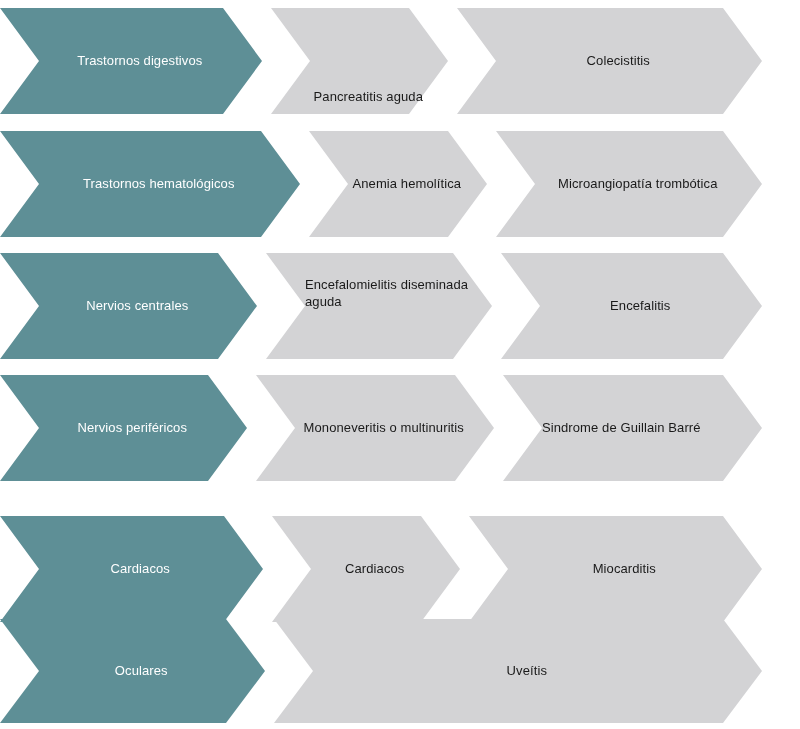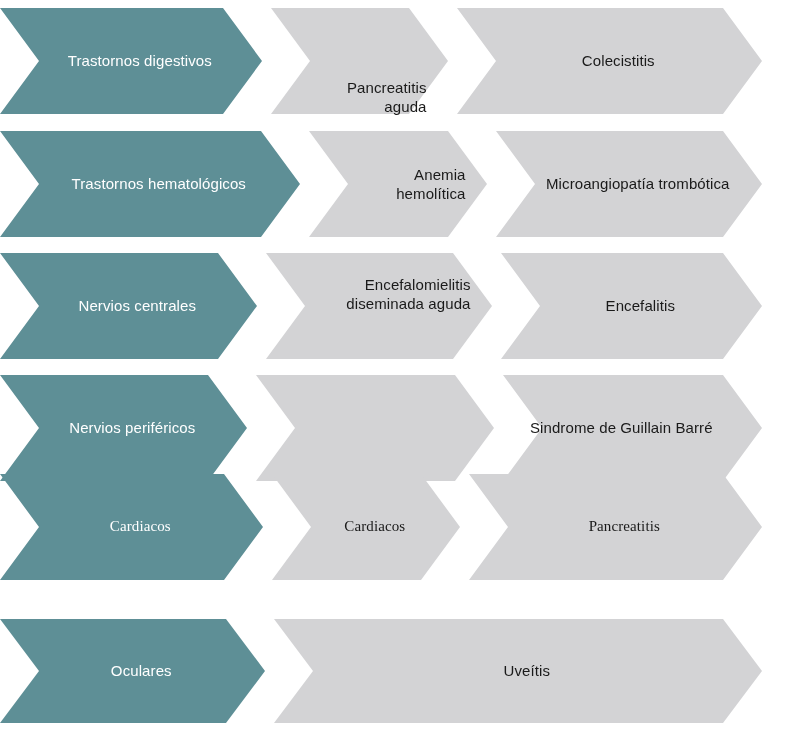--- a/index.html
+++ b/index.html
@@ -27,23 +27,23 @@
     display: block;
     position: absolute;
     top: 0;
     left: 0;
   }
   .seg-label {
     position: absolute;
     display: flex;
     align-items: center;
     justify-content: center;
-    text-align: right;
+    text-align: left;
     line-height: 1.28;
-    font-size: 15px;
+    font-size: 13px;
     letter-spacing: 0.1px;
     pointer-events: none;
   }
   .seg-label.primary {
     color: #ffffff;
   }
   .seg-label.secondary {
     color: #1a1a1a;
   }
 </style>
@@ -81,31 +81,32 @@
       <div class="seg-label secondary" style="left: 305px; width: 165.55px; top: 0px; height: 82px;">Encefalomielitis diseminada aguda</div>
       <div class="seg-label secondary" style="left: 540px; width: 200.55px; top: 0px; height: 106px;">Encefalitis</div>
     </div>
     <div class="row" style="top: 375px; height: 106px;">
       <svg width="800" height="106" viewBox="0 0 800 106">
         <polygon points="0,0 208,0 247,53 208,106 0,106 39,53" fill="#5e8f96"></polygon>
         <polygon points="256,0 455,0 494,53 455,106 256,106 295,53" fill="#d3d3d5"></polygon>
         <polygon points="503,0 723,0 762,53 723,106 503,106 542,53" fill="#d3d3d5"></polygon>
       </svg>
       <div class="seg-label primary" style="left: 39px; width: 186.55px; top: 0px; height: 106px;">Nervios periféricos</div>
+      <div class="seg-label secondary" style="left: 295px; width: 177.55px; top: 0px; height: 106px;">Mononeveritis o multinuritis</div>
       <div class="seg-label secondary" style="left: 522px; width: 198.55px; top: 0px; height: 106px;">Sindrome de Guillain Barré</div>
     </div>
-    <div class="row" style="top: 474px; height: 106px; font-family: Liberation Serif, serif;">
+    <div class="row" style="top: 516px; height: 106px;">
       <svg width="800" height="106" viewBox="0 0 800 106">
         <polygon points="0,0 224,0 263,53 224,106 0,106 39,53" fill="#5e8f96"></polygon>
         <polygon points="272,0 421,0 460,53 421,106 272,106 311,53" fill="#d3d3d5"></polygon>
         <polygon points="469,0 723,0 762,53 723,106 469,106 508,53" fill="#d3d3d5"></polygon>
       </svg>
       <div class="seg-label primary" style="left: 39px; width: 202.55px; top: 0px; height: 106px;">Cardiacos</div>
       <div class="seg-label secondary" style="left: 311px; width: 127.55px; top: 0px; height: 106px;">Cardiacos</div>
-      <div class="seg-label secondary" style="left: 508px; width: 232.55px; top: 0px; height: 106px;">Pancreatitis</div>
+      <div class="seg-label secondary" style="left: 508px; width: 232.55px; top: 0px; height: 106px;">Miocarditis</div>
     </div>
     <div class="row" style="top: 619px; height: 104px; padding-left: 40px;">
       <svg width="800" height="104" viewBox="0 0 800 104">
         <polygon points="0,0 226,0 265,52 226,104 0,104 39,52" fill="#5e8f96"></polygon>
         <polygon points="274,0 723,0 762,52 723,104 274,104 313,52" fill="#d3d3d5"></polygon>
       </svg>
       <div class="seg-label primary" style="left: 39px; width: 204.55px; top: 0px; height: 104px;">Oculares</div>
       <div class="seg-label secondary" style="left: 313px; width: 427.55px; top: 0px; height: 104px;">Uveítis</div>
     </div>
   </div>

